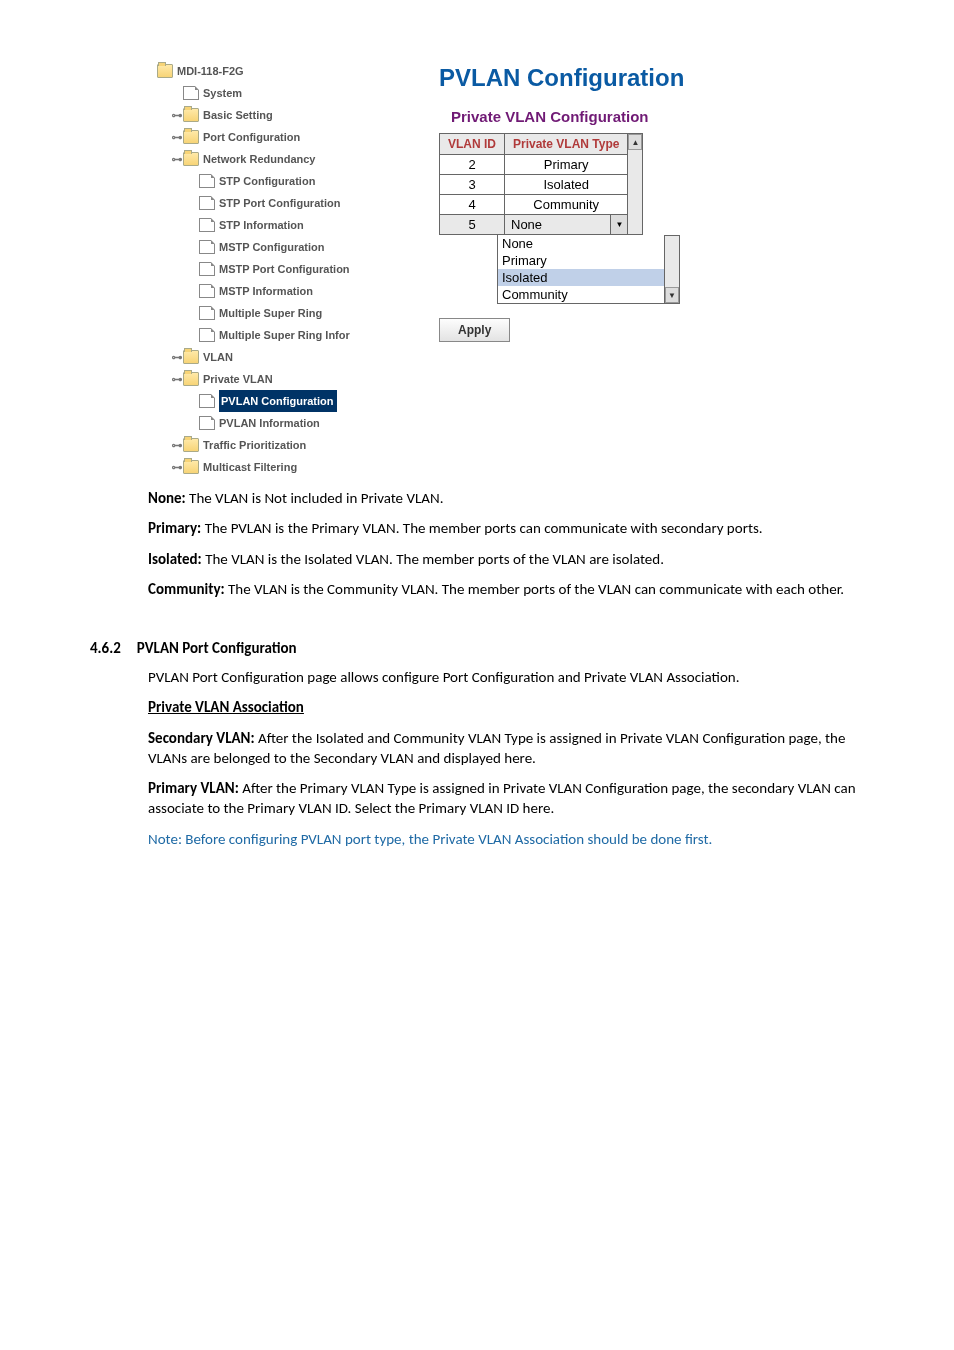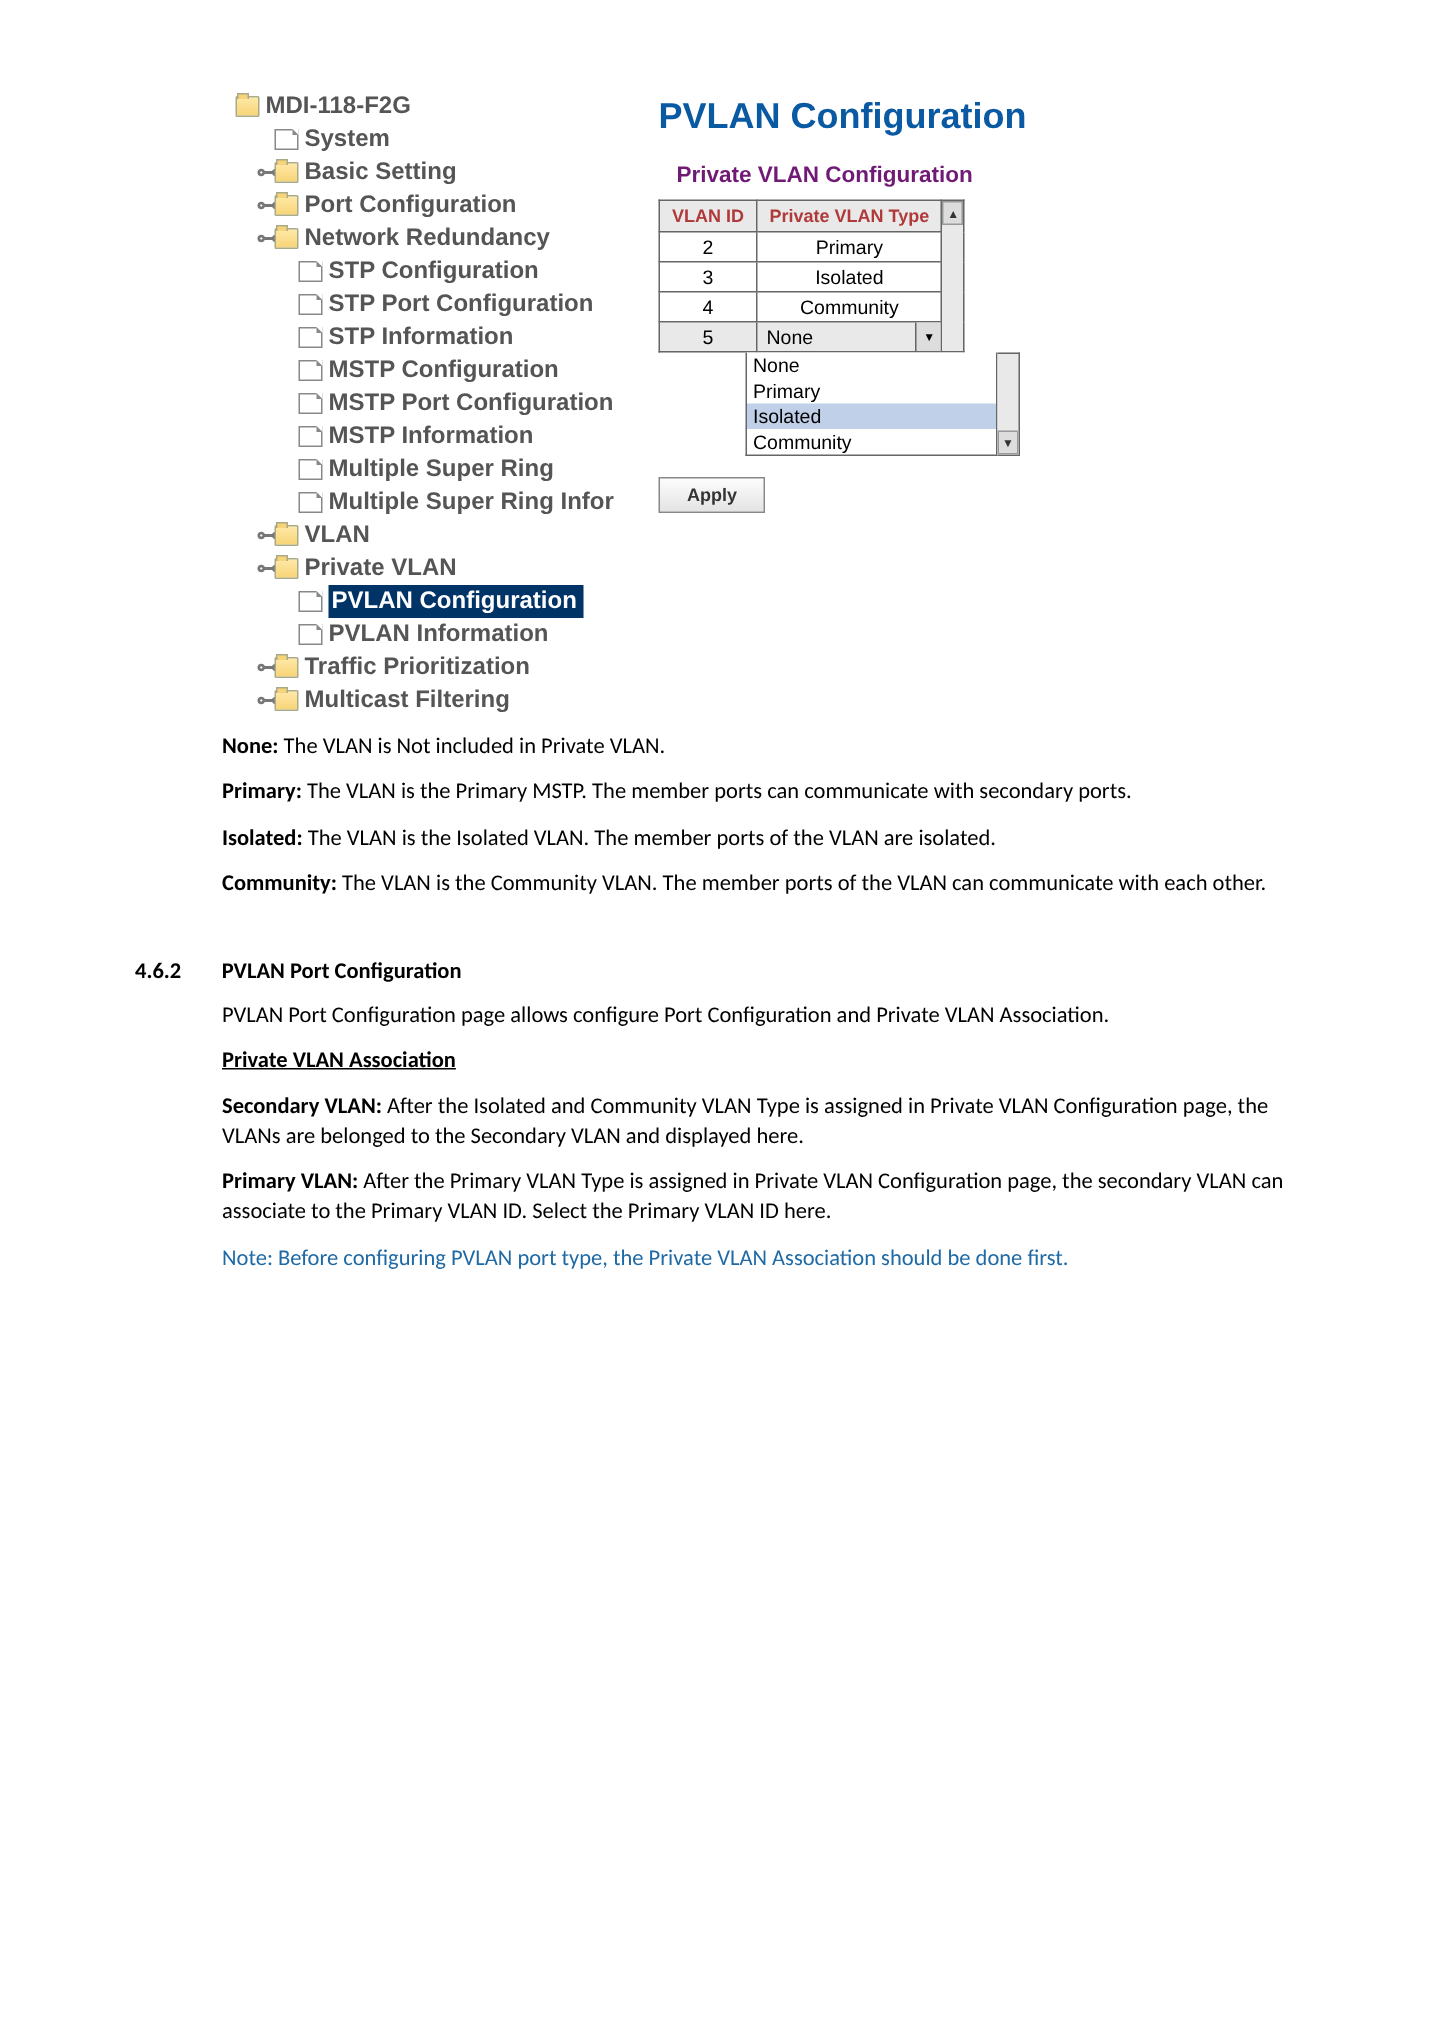--- a/index.html
+++ b/index.html
@@ -16,21 +16,21 @@
     display: flex;
     background: #fff;
     margin-bottom: 10px;
     max-width: 640px;
     margin-left: auto;
     margin-right: auto;
   }
   .tree-pane {
     width: 270px;
     font-family: "Segoe UI", Arial, sans-serif;
-    font-size: 16px;
+    font-size: 11px;
     font-weight: bold;
     color: #555;
     position: relative;
   }
   .tree-item {
     display: flex;
     align-items: center;
     height: 22px;
     white-space: nowrap;
   }
@@ -156,21 +156,21 @@
   }
 
   .body-text p {
     margin: 10px 0;
     line-height: 1.35;
     font-size: 15px;
   }
   .body-text .term { font-weight: bold; margin-top: 33px; }
   .section-num {
     display:flex;
-    gap: 27px;
+    gap: 16px;
     font-weight: bold;
     margin-top: 40px;
     margin-bottom: 2px;
     font-size: 15px;
   }
   .indent-block { padding-left: 58px; }
   .underline-h { font-weight: bold; text-decoration: underline; margin-top: 22px;}
   .note-text { color: #1f6aa5; }
 </style>
 </head>
@@ -332,21 +332,21 @@
         <div class="scroll-btn">▼</div>
       </div>
     </div>
 
     <div class="apply-btn">Apply</div>
   </div>
 </div>
 
 <div class="body-text indent-block">
   <p><span class="term">None:</span><span> The VLAN is Not included in Private VLAN.</span></p>
-  <p><span class="term">Primary:</span><span> The VLAN is the Primary MSTP. The member ports can communicate with secondary ports.</span></p>
+  <p><span class="term">Primary:</span><span> The PVLAN is the Primary VLAN. The member ports can communicate with secondary ports.</span></p>
   <p><span class="term">Isolated:</span><span> The VLAN is the Isolated VLAN. The member ports of the VLAN are isolated.</span></p>
   <p><span class="term">Community:</span><span> The VLAN is the Community VLAN. The member ports of the VLAN can communicate with each other.</span></p>
 </div>
 
 <div class="section-num">
   <span>4.6.2</span>
   <span>PVLAN Port Configuration</span>
 </div>
 
 <div class="body-text indent-block">

